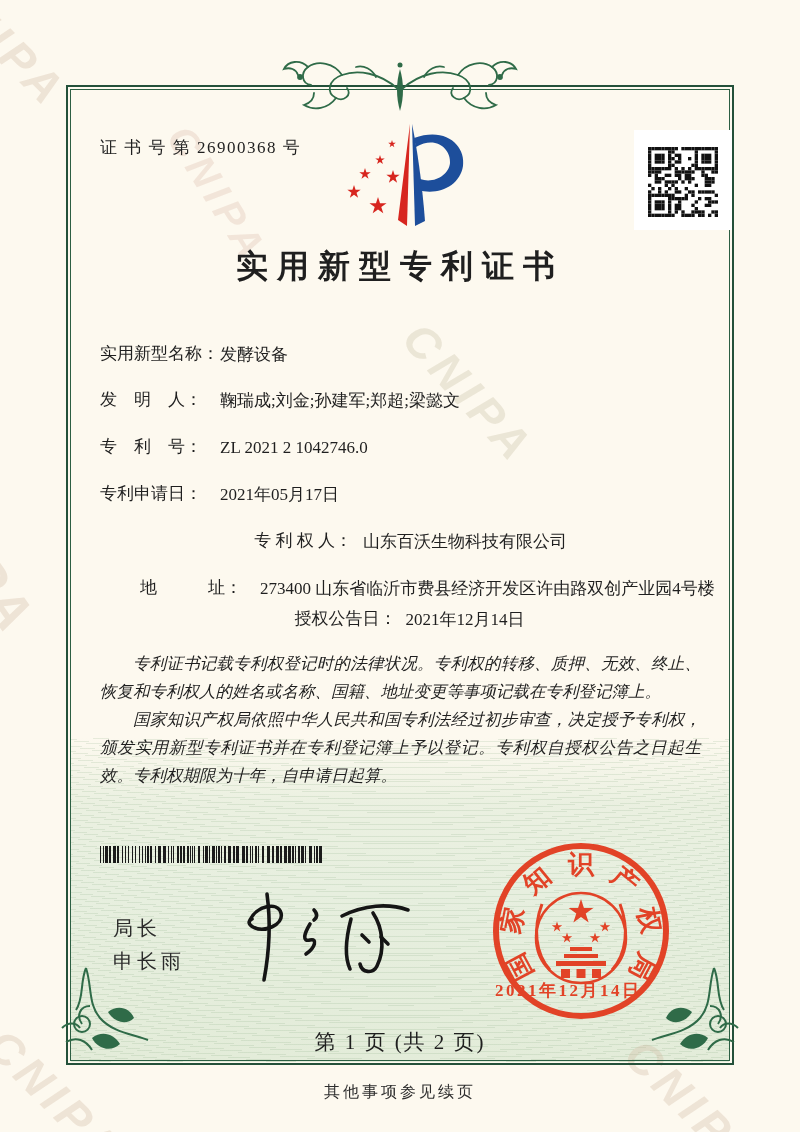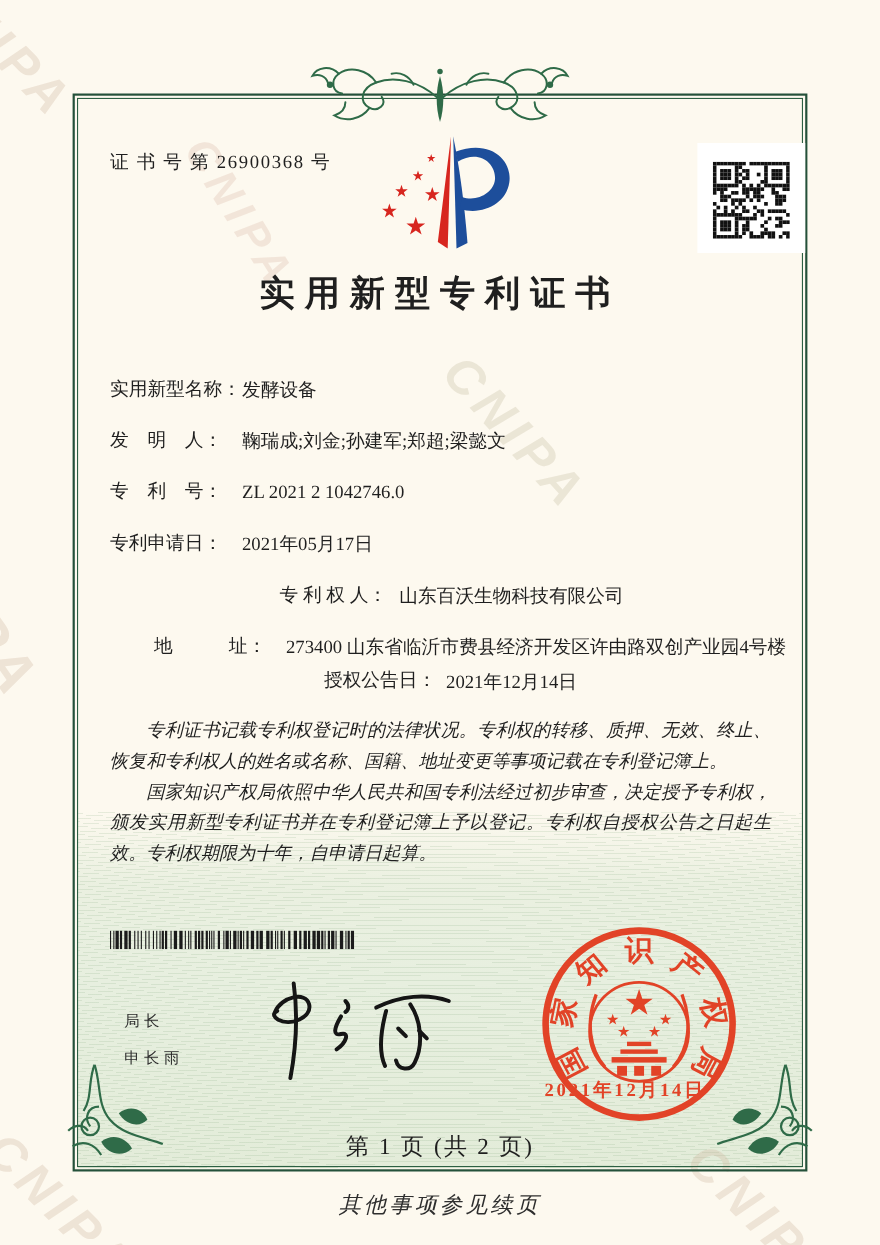--- a/index.html
+++ b/index.html
@@ -53,33 +53,33 @@
   .r-filing   { top:482px; } .r-patentee { top:529px;text-align:center; } .r-address{ top:576px;margin-left:40px; }
   .r-grant    { top:607px;text-align:center; }
   .grant2 { position:absolute; left:357px; top:0; white-space:nowrap; }
 
   .body-text { left:100px; top:650px; width:601px; font-size:16.5px; font-style:italic;
                line-height:28px; text-align:justify; }
   .body-text p { margin:0; text-indent:2em; }
 
   .barcode { left:100px; top:846px; z-index:11; fill:#1b1b1b; }
 
-  .director { left:113px; top:913px; font-family:Liberation Serif, serif;
-              font-size:14px; letter-spacing:4px; line-height:33px; color:#2b2b2b; z-index:11; }
+  .director { left:113px; top:913px; font-family:Liberation Mono, monospace;
+              font-size:20px; letter-spacing:4px; line-height:33px; color:#2b2b2b; z-index:11; }
 
   .signature { left:222px; top:888px; z-index:11; }
 
   .seal { left:486px; top:838px; z-index:12; opacity:0.95; }
   .seal-char { font-size:26px; font-weight:bold; fill:#e23a1e; font-family:"Liberation Serif",serif; }
   .seal-date { font-size:17px; font-weight:bold; fill:#e23a1e; letter-spacing:2.5px;
                font-family:"Liberation Serif",serif; }
 
   .page-no { left:0; top:1028px; width:800px; text-align:center; font-size:21px; letter-spacing:2px; z-index:11; }
-  .cont-note { left:0; top:1082px; width:800px; text-align:center; font-size:20px;
-               font-style:italic; letter-spacing:3px; color:#2e2e2e; }
+  .cont-note { left:0; top:1082px; width:800px; text-align:center; font-size:16px;
+               letter-spacing:3px; color:#2e2e2e; }
 </style>
 </head>
 <body>
 
 <svg width="0" height="0" style="position:absolute">
   <defs>
     <path id="st" d="M0,-1 L0.225,-0.31 L0.951,-0.31 L0.363,0.118 L0.588,0.809 L0,0.382 L-0.588,0.809 L-0.363,0.118 L-0.951,-0.31 L-0.225,-0.31 Z"></path>
   </defs>
 </svg>
 

